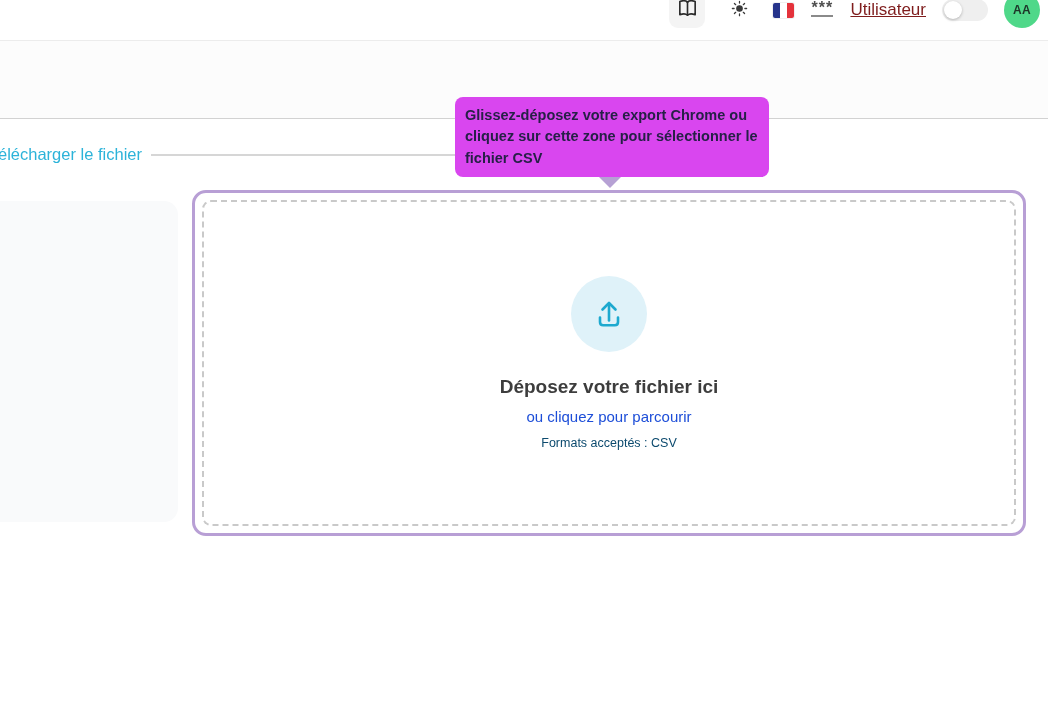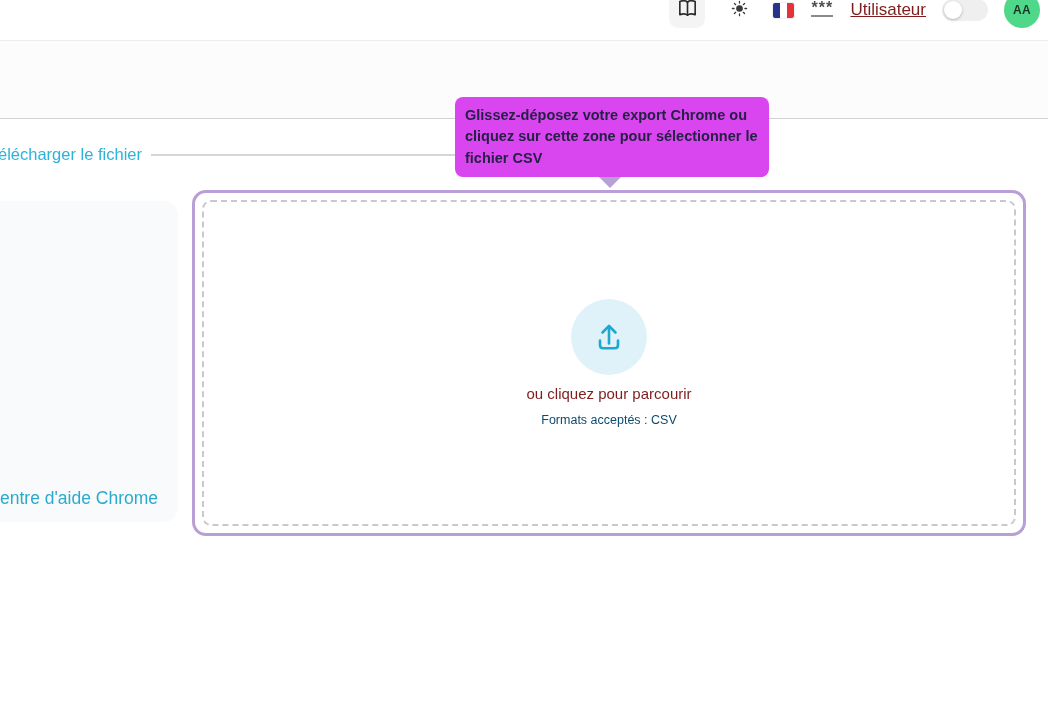--- a/index.html
+++ b/index.html
@@ -37,21 +37,21 @@
   
   .left-card { position:absolute; left:-24px; top:201px; width:202px; height:321px; background:#f9fafb; border-radius:14px; }
   .left-bold { position:absolute; left:2px; top:296px; font-size:17.5px; font-weight:700; color:#1d1d1d; white-space:nowrap; }
   .left-link { position:absolute; left:0px; top:488px; font-size:17.5px; color:#2aabce; white-space:nowrap; cursor:pointer; }
 
   
   .dropzone { position:absolute; left:192px; top:190px; width:834px; height:346px; border:3px solid #b89fd5; border-radius:14px; background:#ffffff; cursor:pointer; }
   .dropzone-inner { position:absolute; left:7px; top:7px; right:7px; bottom:7px; border:2px dashed #c9c9c9; border-radius:9px; display:flex; flex-direction:column; align-items:center; justify-content:center; }
   .upload-circle { width:76px; height:76px; border-radius:50%; background:#dff2f9; display:flex; align-items:center; justify-content:center; }
   .dz-title { margin-top:24px; font-size:19px; font-weight:700; color:#3d3d3d; }
-  .dz-sub { margin-top:10px; font-size:15px; color:#7f1d1d; }
+  .dz-sub { margin-top:10px; font-size:15px; color:#1d4ed8; }
   .dz-formats { margin-top:11px; font-size:12.5px; color:#0c4a6e; }
 </style>
 </head>
 <body>
 
 <div class="screen">
 
   <div class="header">
     <div class="header-right">
       <div class="icon-btn active">
@@ -86,36 +86,36 @@
   </div>
 
   <div class="top-band"></div>
   <div class="page-divider"></div>
 
   <div class="step-label">élécharger le fichier</div>
   <div class="step-connector"></div>
   <div class="step-circle"></div>
 
   <div class="left-card"></div>
-  <div class="left-link">entre d'aide Chrome</div>
 
   <div class="tooltip">
     <span>Glissez-déposez votre export Chrome ou cliquez sur cette zone pour sélectionner le fichier CSV</span>
     <div class="arrow"></div>
   </div>
 
   <div class="dropzone">
     <div class="dropzone-inner">
       <div class="upload-circle">
         <span>
           <svg viewBox="0 0 36 36" width="36" height="36" fill="none" stroke="#1da9cf" stroke-width="2.6" stroke-linecap="round" stroke-linejoin="round">
             <path d="M9 23.5v4.5q0 3.2 3.2 3.2h11.6q3.2 0 3.2-3.2v-4.5"></path>
             <path d="M18 26.5V9.5"></path>
             <path d="M11.5 15.5 L18 9 L24.5 15.5"></path>
           </svg>
         </span>
       </div>
+      <div class="dz-title">Déposez votre fichier ici</div>
       <div class="dz-sub">ou cliquez pour parcourir</div>
       <div class="dz-formats">Formats acceptés : CSV</div>
     </div>
   </div>
 
 </div>
 
 </body></html>

